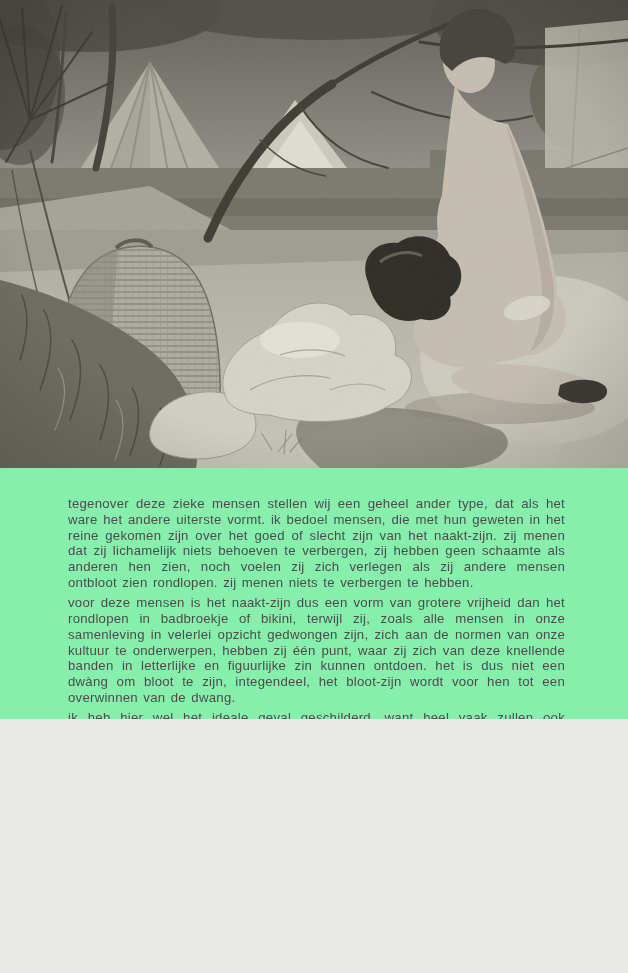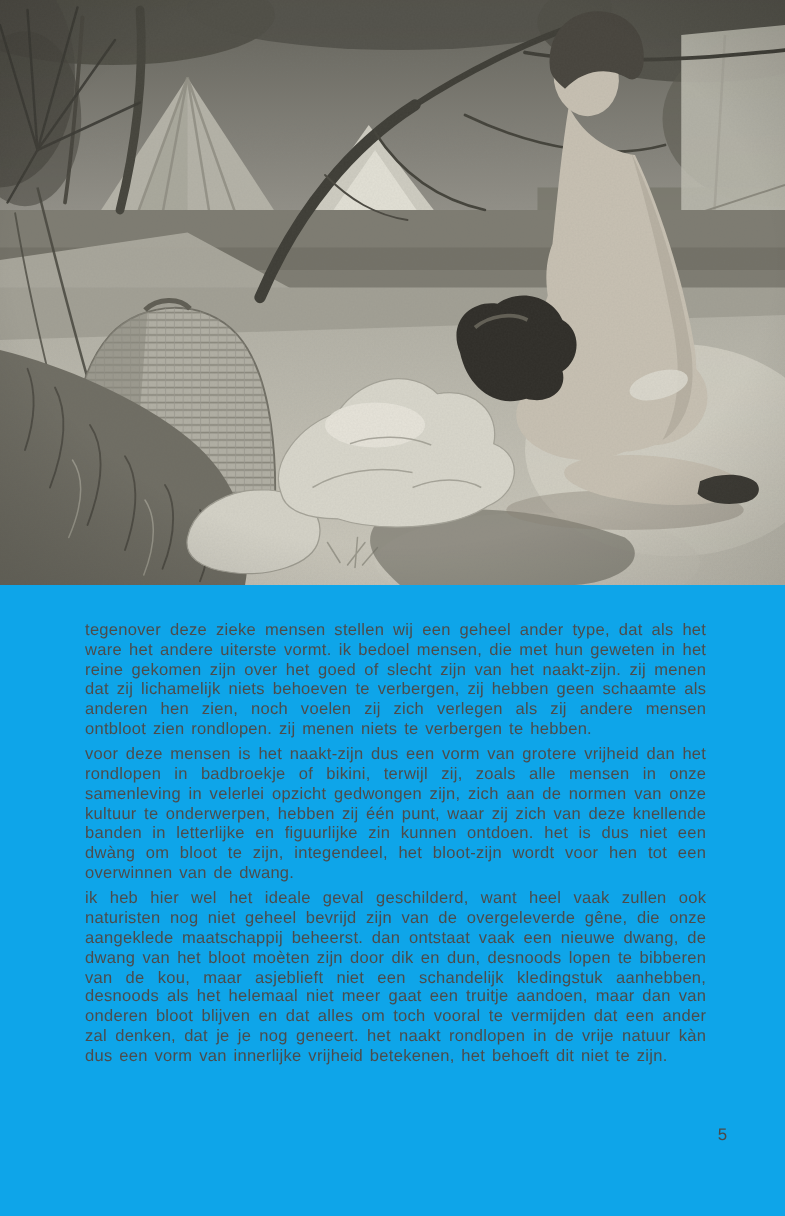--- a/index.html
+++ b/index.html
@@ -1,18 +1,18 @@
 <!DOCTYPE html>
 <html><head>
 <meta charset="utf-8">
 <style>
   html,body{margin:0;padding:0;background:#e8e8e4;}
   .page{
-    position:relative;width:628px;height:973px;margin:0 auto;
-    background:#0ea5e9;overflow:hidden;
+    position:relative;width:628px;height:719px;margin:0 auto;
+    background:#86efac;overflow:hidden;
     font-family:"Liberation Sans",sans-serif;
   }
   .photo{
     position:absolute;top:0;left:0;width:628px;height:468px;overflow:hidden;
   }
   .photo svg{display:block;}
   .text-block{
     position:absolute;top:496px;left:68px;width:497px;
     color:#4c4c4c;font-size:13.2px;line-height:15.8px;
     letter-spacing:0.25px;word-spacing:1.5px;

